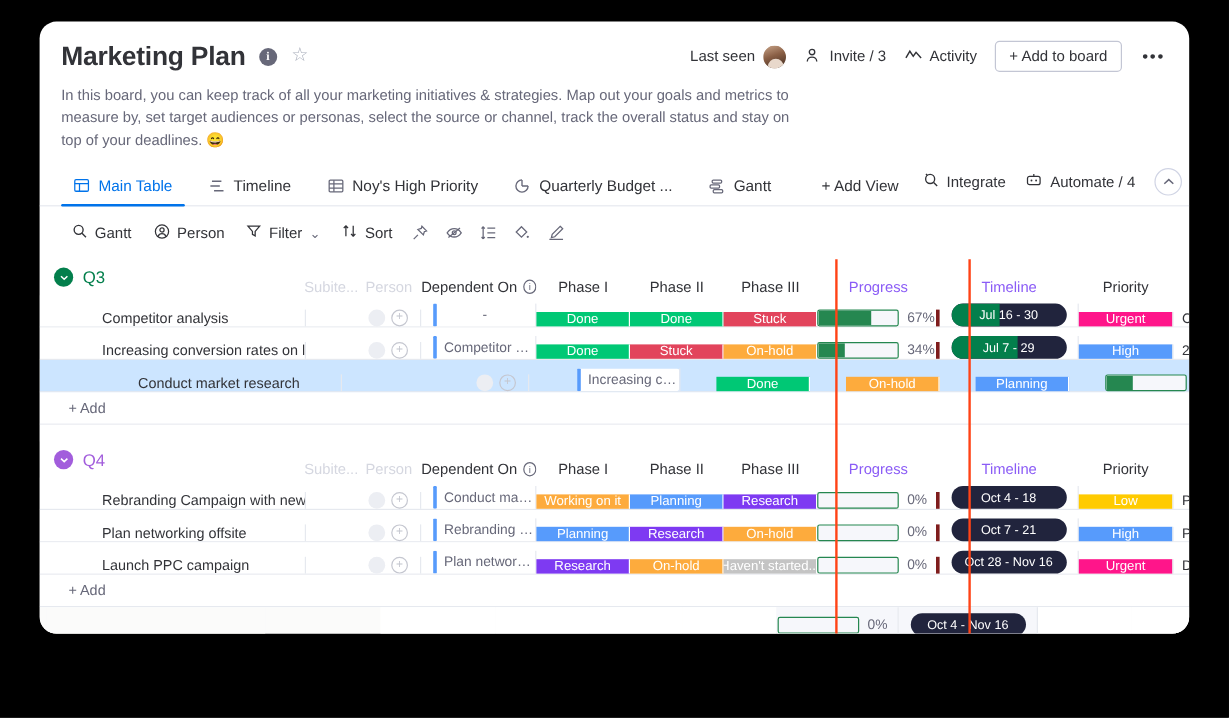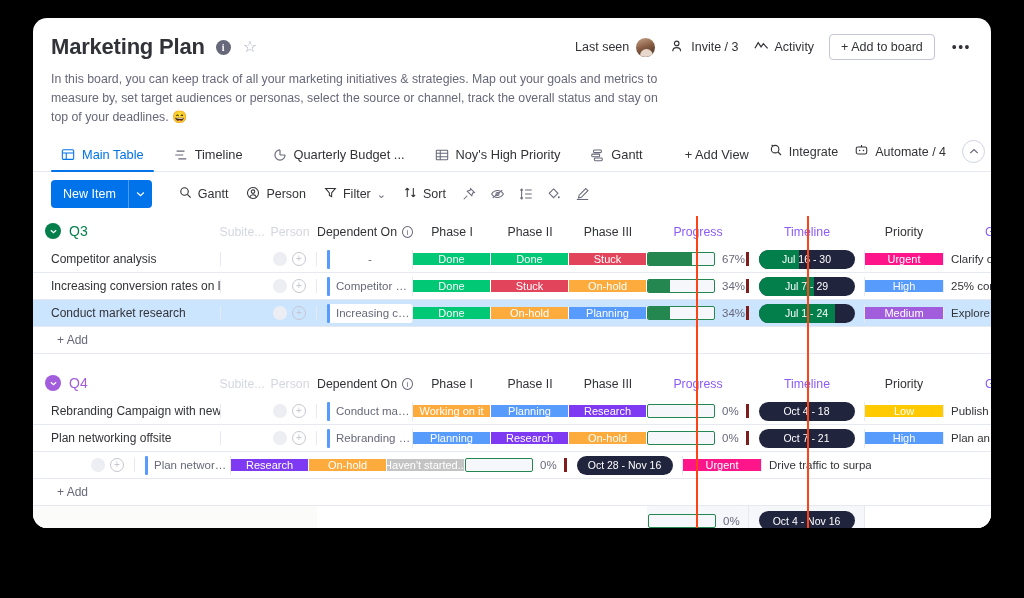--- a/index.html
+++ b/index.html
@@ -136,25 +136,26 @@
     font-size: 13px; position: relative;
   }
   .grp-collapse {
     width: 16px; height: 16px; border-radius: 50%;
     display: flex; align-items: center; justify-content: center;
     color: #fff; font-size: 8px; margin: 0 8px 0 12px; flex: none;
   }
   .grp-title { font-size: 14px; font-weight: normal; }
 
   .row {
-    display: flex; align-items: center; height: 27px;
+    display: flex; align-items: flex-end; height: 27px;
     border-bottom: 1px solid #e6e9ef;
     background: #fff;
-  }
-  .row.sel { background: #cce5ff; }
+    padding-left: 34px;
+  }
+  .row.sel { background: #cce5ff; gap: 30px; }
   .colorbar { width: 6px; flex: none; }
   .cell {
     display: flex; align-items: center; justify-content: center;
     font-size: 11.5px; flex: none; position: relative;
   }
   .c-name {
     width: 182px; justify-content: flex-start; padding-left: 12px;
     color: #323338; font-size: 12px;
     border-right: 1px solid #e6e9ef; overflow: hidden; white-space: nowrap;
   }
@@ -291,36 +292,36 @@
         <span class="tab-icon">
           <svg width="14" height="14" viewBox="0 0 16 16" fill="none" stroke="currentColor" stroke-width="1.3">
             <path d="M3 3.5h9M1.5 8h9M5 12.5h9"></path>
           </svg>
         </span>
         <span>Timeline</span>
       </div>
 
       <div class="tab">
         <span class="tab-icon">
+          <svg width="14" height="14" viewBox="0 0 16 16" fill="none" stroke="currentColor" stroke-width="1.2">
+            <rect x="1.5" y="2.5" width="13" height="11" rx="1"></rect>
+            <path d="M1.5 6h13M1.5 10h13M6 2.5v11"></path>
+          </svg>
+        </span>
+        <span>Noy's High Priority</span>
+      </div>
+
+      <div class="tab">
+        <span class="tab-icon">
           <svg width="14" height="14" viewBox="0 0 16 16" fill="none" stroke="currentColor" stroke-width="1.3">
             <path d="M8 2.2A5.8 5.8 0 1 0 13.8 8"></path>
               <path d="M8 8V2.2M8 8h5.8"></path>
           </svg>
         </span>
         <span>Quarterly Budget ...</span>
-      </div>
-
-      <div class="tab">
-        <span class="tab-icon">
-          <svg width="14" height="14" viewBox="0 0 16 16" fill="none" stroke="currentColor" stroke-width="1.2">
-            <rect x="1.5" y="2.5" width="13" height="11" rx="1"></rect>
-            <path d="M1.5 6h13M1.5 10h13M6 2.5v11"></path>
-          </svg>
-        </span>
-        <span>Noy's High Priority</span>
       </div>
 
       <div class="tab">
         <span class="tab-icon">
           <svg width="14" height="14" viewBox="0 0 16 16" fill="none" stroke="currentColor" stroke-width="1.2">
             <rect x="4" y="2.3" width="9" height="3" rx="1"></rect>
             <rect x="2" y="7" width="9" height="3" rx="1"></rect>
             <rect x="5" y="11.5" width="9" height="3" rx="1"></rect>
           </svg>
         </span>
@@ -353,28 +354,20 @@
         </div>
         <div class="collapse-btn">
           <svg width="10" height="7" viewBox="0 0 12 8" fill="none" stroke="#676879" stroke-width="1.5">
             <path d="M1.5 6L6 1.8 10.5 6"></path>
           </svg>
         </div>
       </div>
     </div>
 
     <div class="toolbar">
-      <div class="new-item">
-        <div class="new-item-main">New Item</div>
-        <div class="new-item-arrow">
-          <svg width="9" height="6" viewBox="0 0 12 8" fill="none" stroke="#ffffff" stroke-width="1.6">
-            <path d="M1.5 2L6 6.2 10.5 2"></path>
-          </svg>
-        </div>
-      </div>
 
       <div class="tb-item">
         <span>
           <svg width="13" height="13" viewBox="0 0 16 16" fill="none" stroke="#323338" stroke-width="1.4">
             <circle cx="6.8" cy="6.8" r="4.6"></circle>
               <path d="M10.3 10.3l4 4"></path>
           </svg>
         </span>
         <span>Gantt</span>
       </div>
@@ -663,20 +656,21 @@
       <div class="tpill">
         <div class="tpill-fill" style="width:0%"></div>
         <span class="tpill-txt">Oct 7 - 21</span>
       </div>
     </div>
     <div class="cell c-prio" style="background:#579bfc">High</div>
     <div class="cell c-goal">Plan an offsite to hel.</div>
   </div>
   <div class="row">
     <div class="colorbar" style="background:#a25ddc"></div>
+    <div class="cell c-name">Launch PPC campaign</div>
     <div class="cell c-sub"></div>
     <div class="cell c-person">
       <span class="ghost-person"></span>
       <span class="plus-circle">+</span>
     </div>
     <div class="cell c-dep">
       <div class="dep-chip">
                <span class="dep-bar"></span>
                <span class="dep-txt">Plan networking...</span>
              </div>

